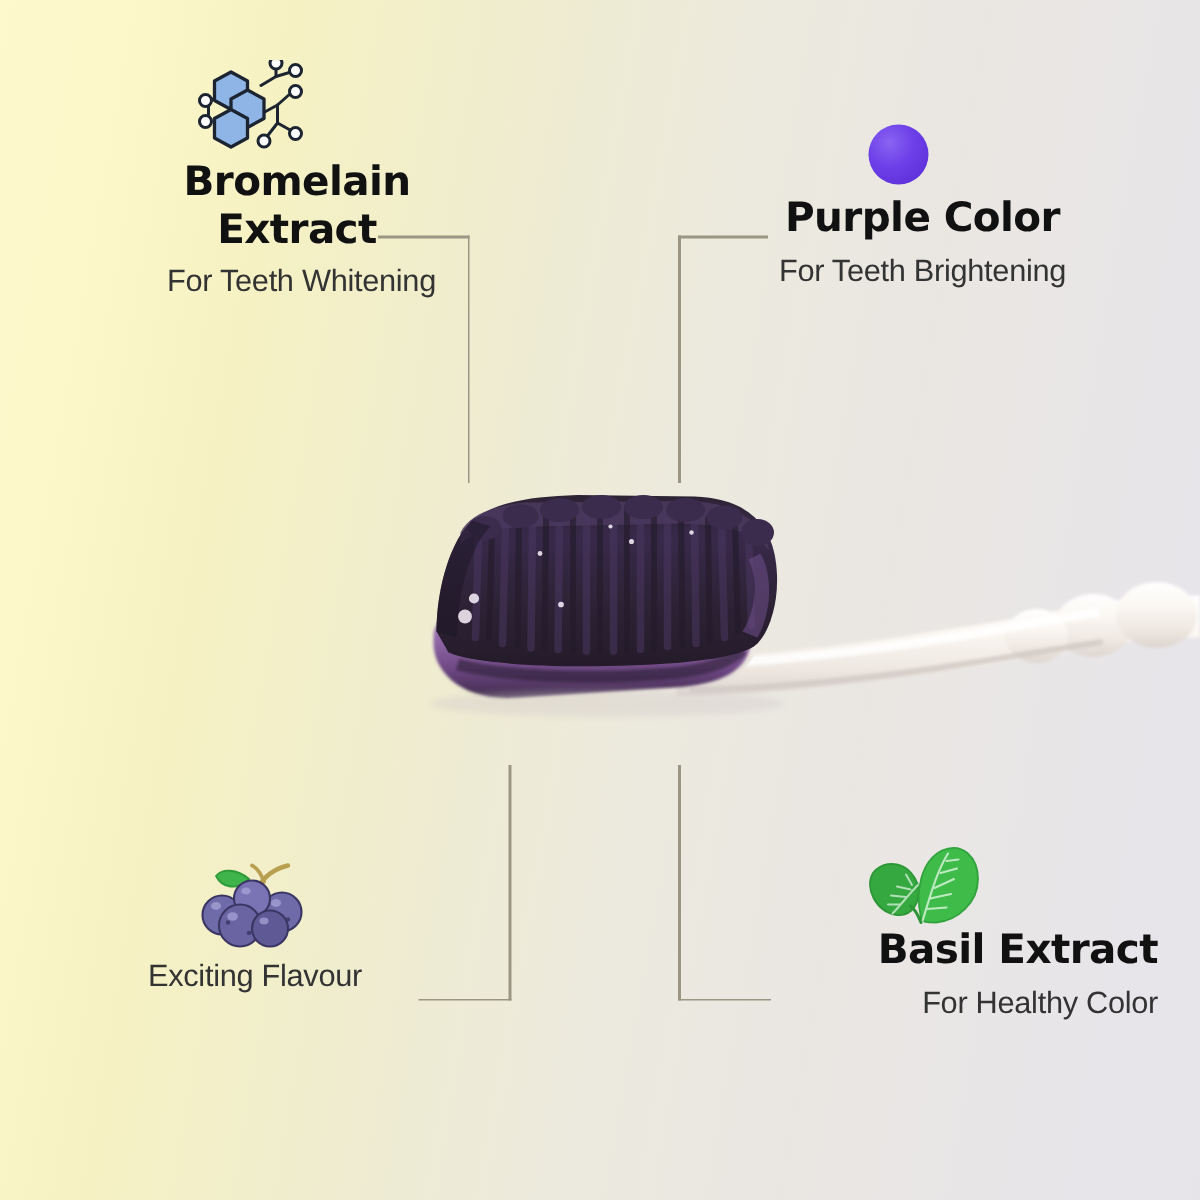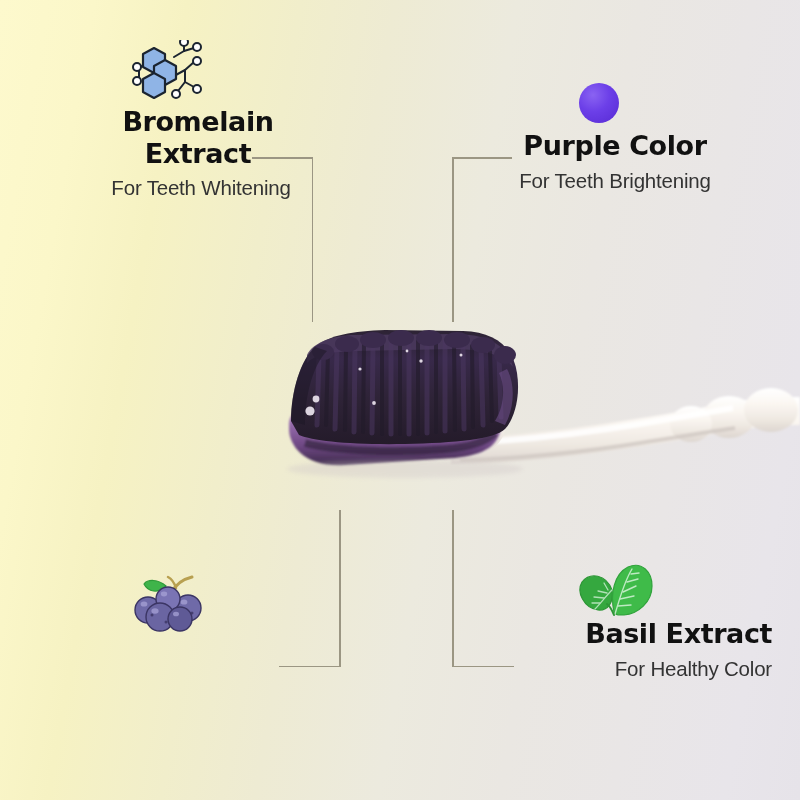--- a/index.html
+++ b/index.html
@@ -341,20 +341,21 @@
           <ellipse cx="25" cy="41" rx="3.6" ry="2.8"></ellipse>
           <ellipse cx="46" cy="44" rx="3" ry="2.3"></ellipse>
         </g>
         <g fill="#3b3564" opacity="0.8">
           <circle cx="22" cy="45" r="1.5"></circle>
           <circle cx="62" cy="43" r="1.5"></circle>
           <circle cx="36" cy="52" r="1.5"></circle>
         </g>
       </svg>
     </div>
+    <div class="subtitle">Exciting Flavour</div>
   </div>
 
   <div class="callout" id="callout-basil">
     <div class="icon-wrap">
       <svg width="90" height="58" viewBox="0 0 90 58">
 
         <g>
           <path d="M38,30 C32,14 16,12 8,22 C2,32 10,48 24,50 C34,51 40,42 38,30 Z" fill="#35a83f" stroke="#2d9636" stroke-width="1.2"></path>
           <g stroke="#bfe7c4" stroke-width="1.3" fill="none" stroke-linecap="round" opacity="0.9">
             <path d="M38,30 C32,36 26,44 21,49"></path>

